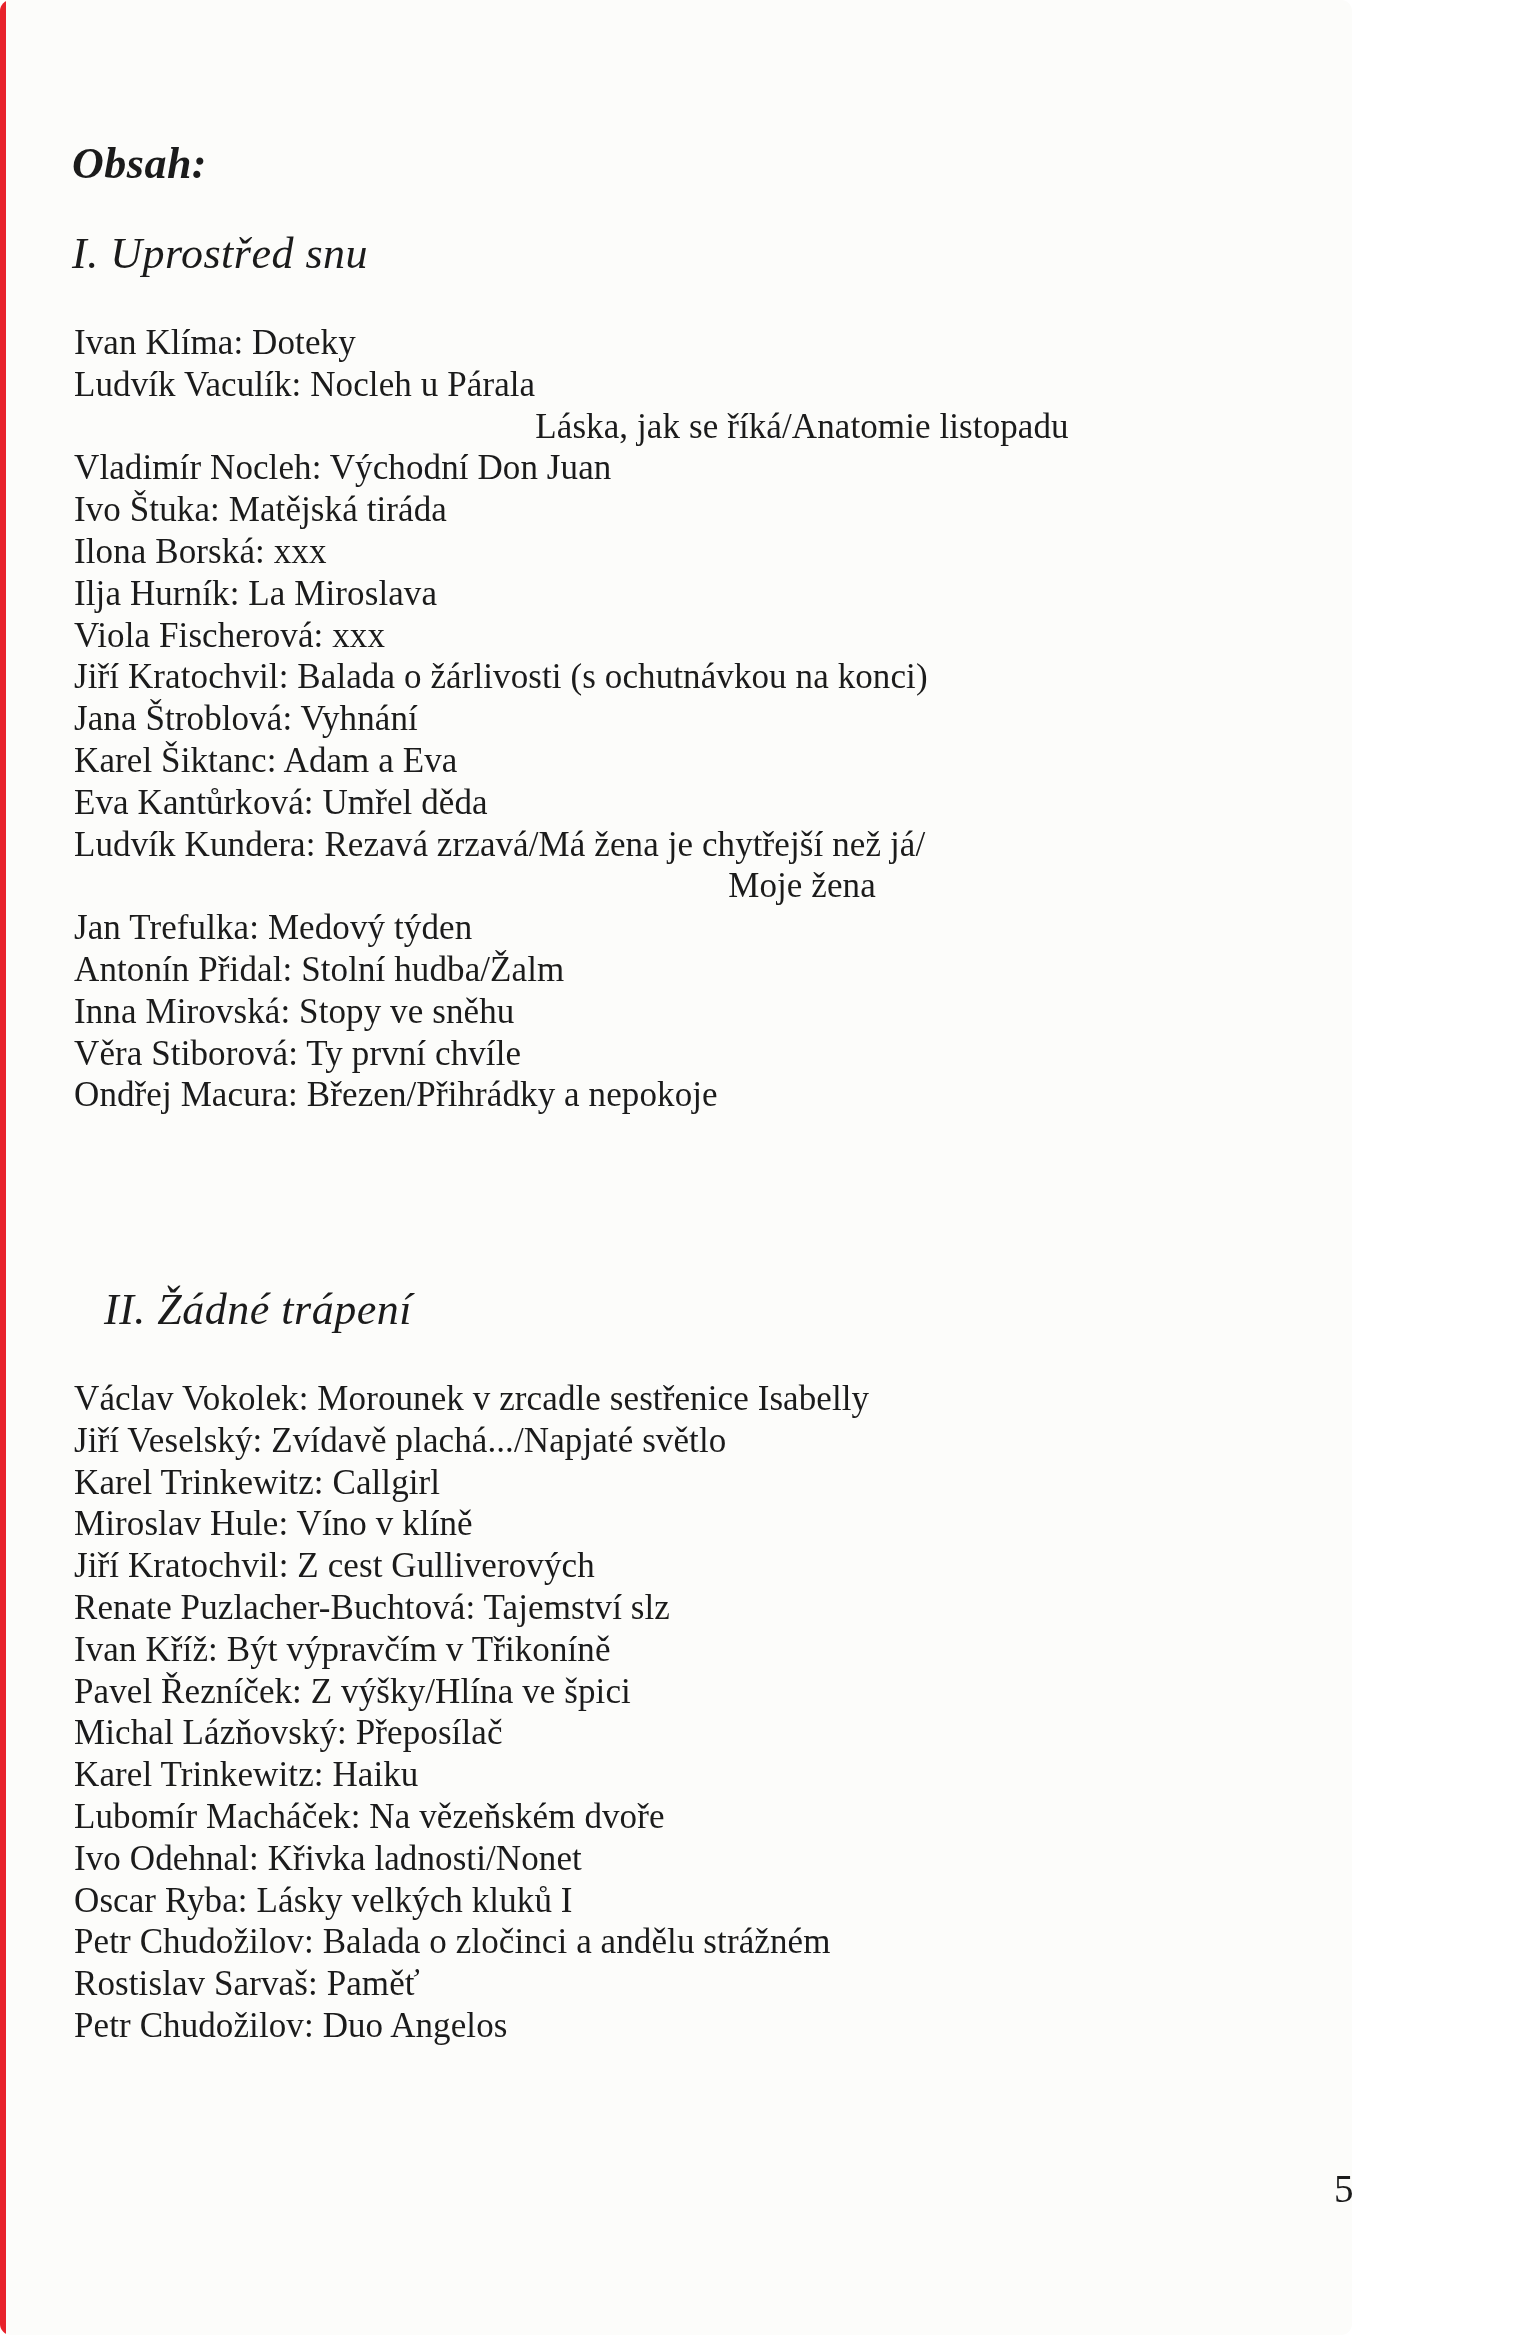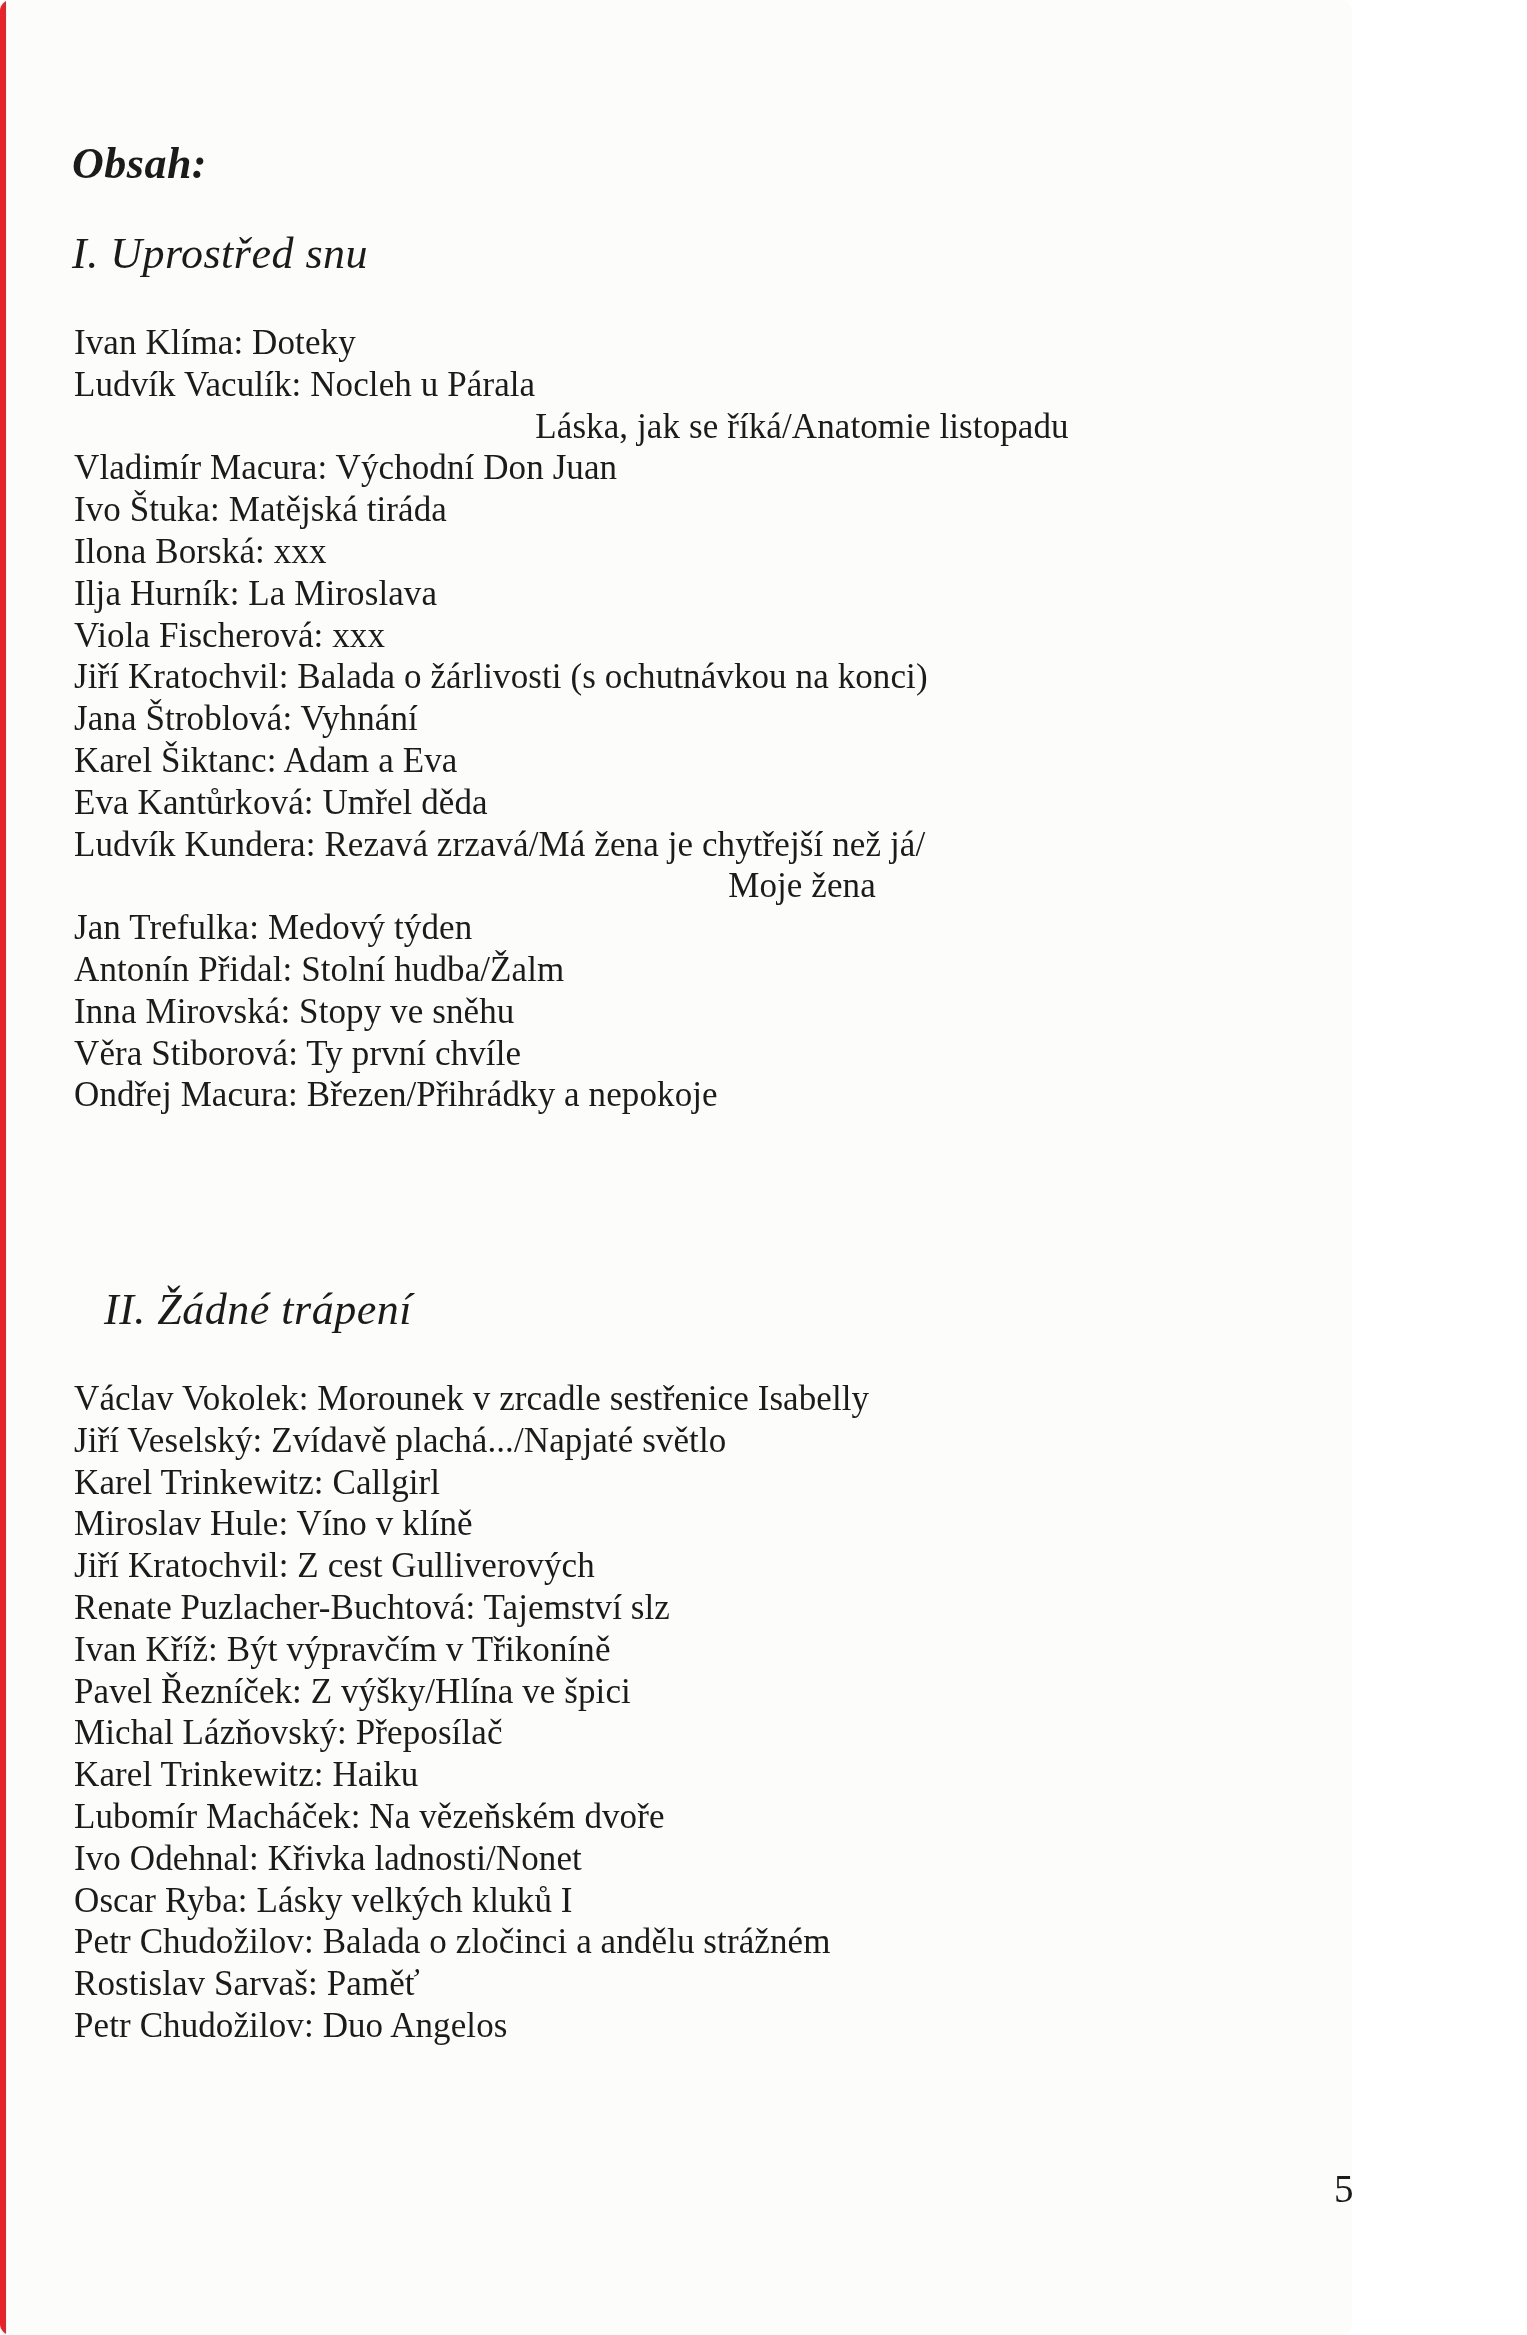--- a/index.html
+++ b/index.html
@@ -78,21 +78,21 @@
   <div class="red-edge"></div>
 
   <div class="doc-title">Obsah:</div>
 
   <div class="section-heading" id="section1-heading">I. Uprostřed snu</div>
 
   <div class="toc-list" id="section1-list">
       <div class="toc-line">Ivan Klíma: Doteky</div>
       <div class="toc-line">Ludvík Vaculík: Nocleh u Párala</div>
       <div class="toc-line indent">Láska, jak se říká/Anatomie listopadu</div>
-      <div class="toc-line">Vladimír Macura: Východní Don Juan</div>
+      <div class="toc-line">Vladimír Nocleh: Východní Don Juan</div>
       <div class="toc-line">Ivo Štuka: Matějská tiráda</div>
       <div class="toc-line">Ilona Borská: xxx</div>
       <div class="toc-line">Ilja Hurník: La Miroslava</div>
       <div class="toc-line">Viola Fischerová: xxx</div>
       <div class="toc-line">Jiří Kratochvil: Balada o žárlivosti (s ochutnávkou na konci)</div>
       <div class="toc-line">Jana Štroblová: Vyhnání</div>
       <div class="toc-line">Karel Šiktanc: Adam a Eva</div>
       <div class="toc-line">Eva Kantůrková: Umřel děda</div>
       <div class="toc-line">Ludvík Kundera: Rezavá zrzavá/Má žena je chytřejší než já/</div>
       <div class="toc-line indent">Moje žena</div>

